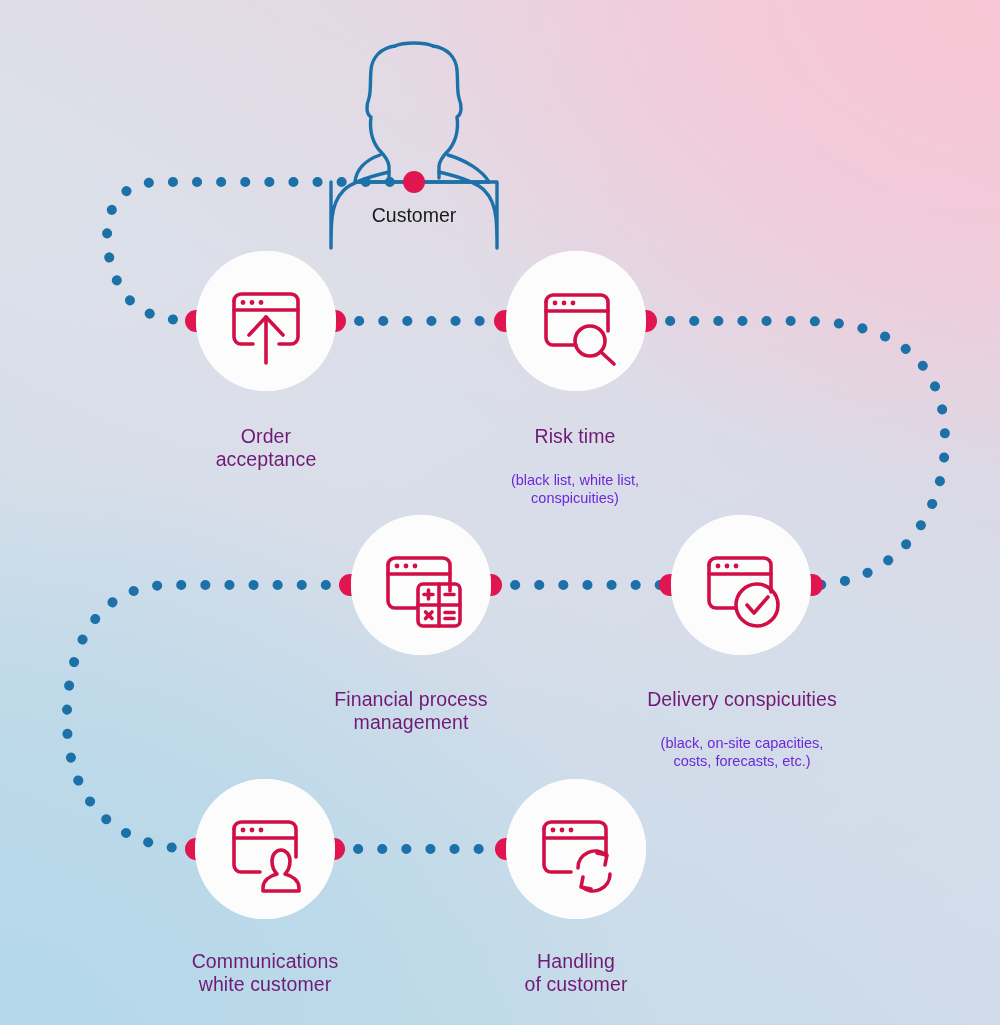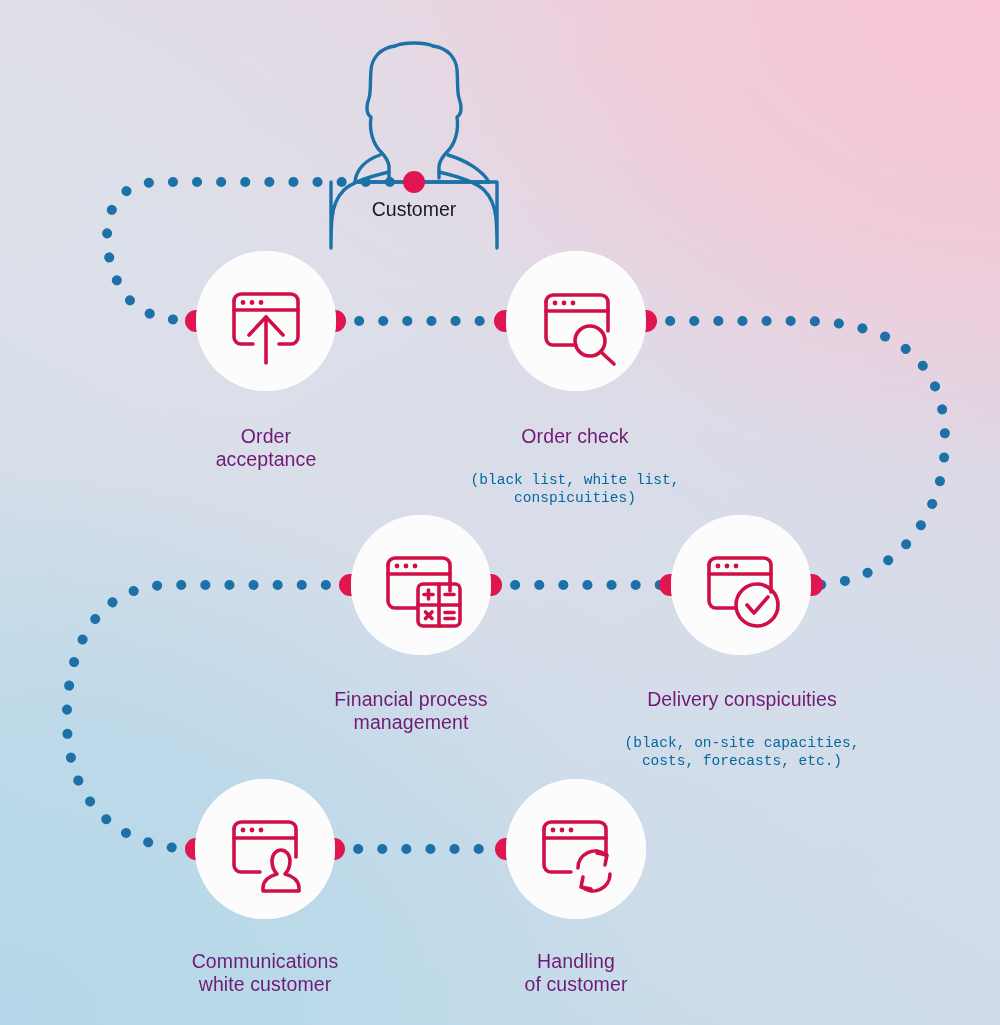--- a/index.html
+++ b/index.html
@@ -71,24 +71,23 @@
   }
   .caption .title {
     display: block;
     font-size: 19.5px;
     color: #701a75;
     letter-spacing: .1px;
   }
   .caption .sub {
     display: block;
     font-size: 14.5px;
-    color: #0369a1;
+    color: #6d28d9;
     margin-top: 3px;
     line-height: 1.25;
-    font-family: Liberation Mono, monospace;
   }
   .cust-label {
     position: absolute;
     font-size: 19.5px;
     color: #1a1a1c;
     text-align: center;
     width: 220px;
   }
 </style>
 </head>
@@ -214,21 +213,21 @@
           <circle cx="29" cy="32" r="2.4" fill="#d10f47" stroke="none"></circle>
           <circle cx="38" cy="32" r="2.4" fill="#d10f47" stroke="none"></circle>
           <circle cx="47" cy="32" r="2.4" fill="#d10f47" stroke="none"></circle>
           <circle cx="64" cy="70" r="15"></circle>
           <line x1="75" y1="81" x2="88" y2="93"></line>
         </g>
       </svg>
     </div>
   </div>
   <div class="caption" style="left:455px; top:405px; width:240px;">
-    <span class="title">Order check</span>
+    <span class="title">Risk time</span>
     <span class="sub">(black list, white list,
 conspicuities)</span>
   </div>
 
   <div class="node" style="left:351px; top:515px;">
     <div class="node-ring"></div>
     <div class="node-inner">
       <svg width="100" height="100" viewBox="0 0 100 100">
         <g fill="none" stroke="#d10f47" stroke-width="3.6" stroke-linecap="round" stroke-linejoin="round">
           <path d="M 17,30 a 7,7 0 0 1 7,-7 h 48 a 7,7 0 0 1 7,7 v 26"></path>
@@ -322,15 +321,15 @@
         </g>
       </svg>
     </div>
   </div>
   <div class="caption" style="left:456px; top:930px; width:240px;">
     <span class="title">Handling
 of customer</span>
     
   </div>
 
-  <div class="cust-label" style="left:304px; top:198px;">Customer</div>
+  <div class="cust-label" style="left:304px; top:204px;">Customer</div>
 
 </div>
 
 </body></html>

